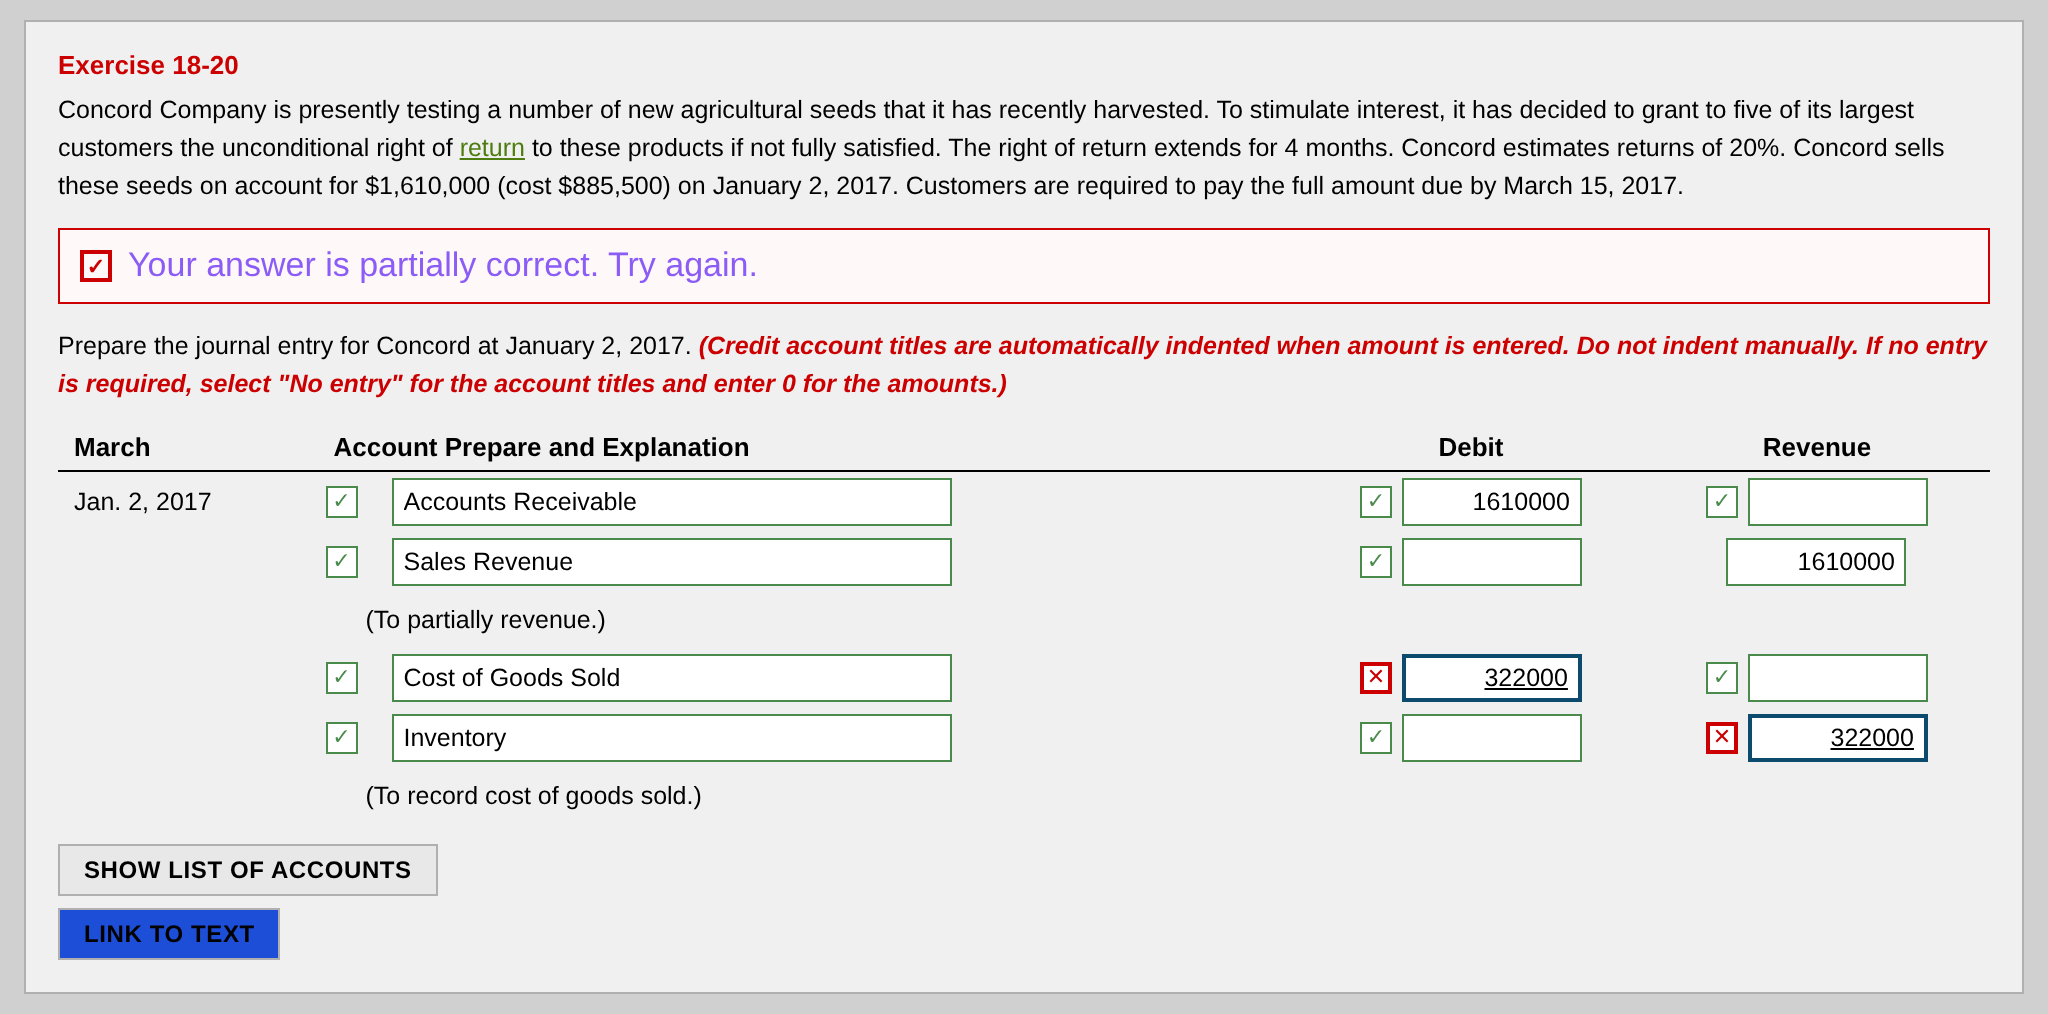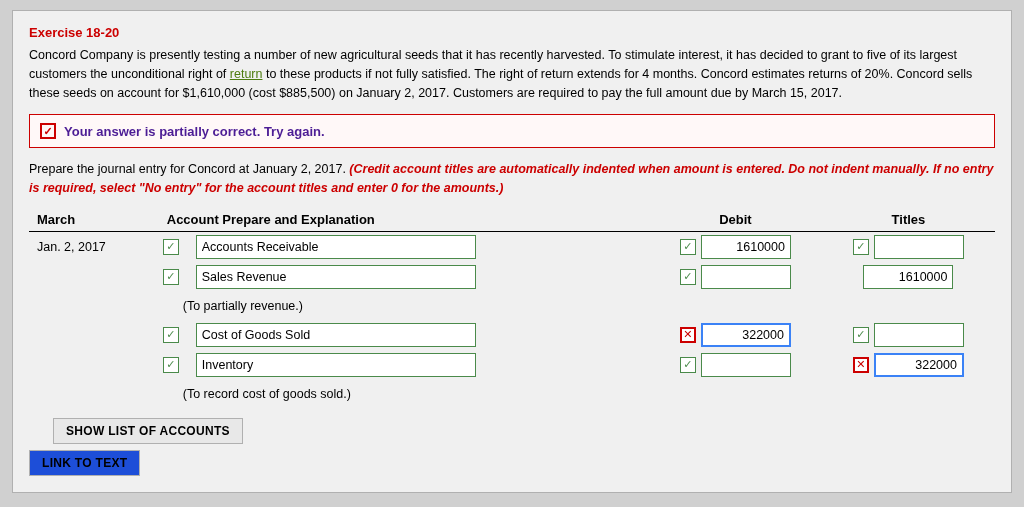--- a/index.html
+++ b/index.html
@@ -50,23 +50,22 @@
       border: 2px solid #cc0000;
       display: inline-flex;
       align-items: center;
       justify-content: center;
       color: #cc0000;
       font-size: 11px;
       font-weight: bold;
       flex-shrink: 0;
     }
     .partial-correct-text {
-      font-size: 13px;
-      color: #4c1d95;
-      font-weight: bold;
+      font-size: 17px;
+      color: #8b5cf6;
     }
     .instructions {
       font-size: 12.5px;
       margin-bottom: 10px;
       line-height: 1.5;
       color: #000;
     }
     .instructions .red-italic {
       color: #cc0000;
       font-style: italic;
@@ -96,21 +95,22 @@
       border: 1px solid #a0a0a0;
       background: #fff;
       padding: 3px 5px;
       font-size: 12.5px;
       height: 24px;
     }
     .input-field.green-border {
       border: 1px solid #4a8a4a;
     }
     .input-field.red-border {
-      border: 2px solid #3b82f6;
+      border: 2px solid #0c4a6e;
+      text-decoration: underline;
     }
     .input-wide {
       width: 280px;
       margin-left: 12px;
     }
     .input-debit {
       width: 90px;
       text-align: right;
     }
     .input-credit {
@@ -166,21 +166,20 @@
       display: inline-block;
       border: 1px solid #b0b0b0;
       background: #e8e8e8;
       padding: 5px 12px;
       font-size: 12px;
       font-weight: bold;
       color: #000;
       cursor: pointer;
       width: fit-content;
       letter-spacing: 0.3px;
-      margin-left: 24px;
     }
     .btn-link {
       display: inline-block;
       border: 1px solid #b0b0b0;
       background: #1d4ed8;
       padding: 5px 12px;
       font-size: 12px;
       font-weight: bold;
       color: #000;
       cursor: pointer;
@@ -216,21 +215,21 @@
     <span>Prepare the journal entry for Concord at January 2, 2017.</span>
     <span class="red-italic">(Credit account titles are automatically indented when amount is entered. Do not indent manually. If no entry is required, select "No entry" for the account titles and enter 0 for the amounts.)</span>
   </div>
 
   <table class="journal-table">
     <thead>
       <tr>
         <th class="col-date">March</th>
         <th class="col-account">Account Prepare and Explanation</th>
         <th class="col-debit center">Debit</th>
-        <th class="col-credit center">Titles</th>
+        <th class="col-credit center">Revenue</th>
       </tr>
     </thead>
     <tbody>
 
       <tr>
         <td class="col-date">
           <span class="date-label">Jan. 2, 2017</span>
         </td>
         <td class="col-account">
           <div class="row-with-check">

